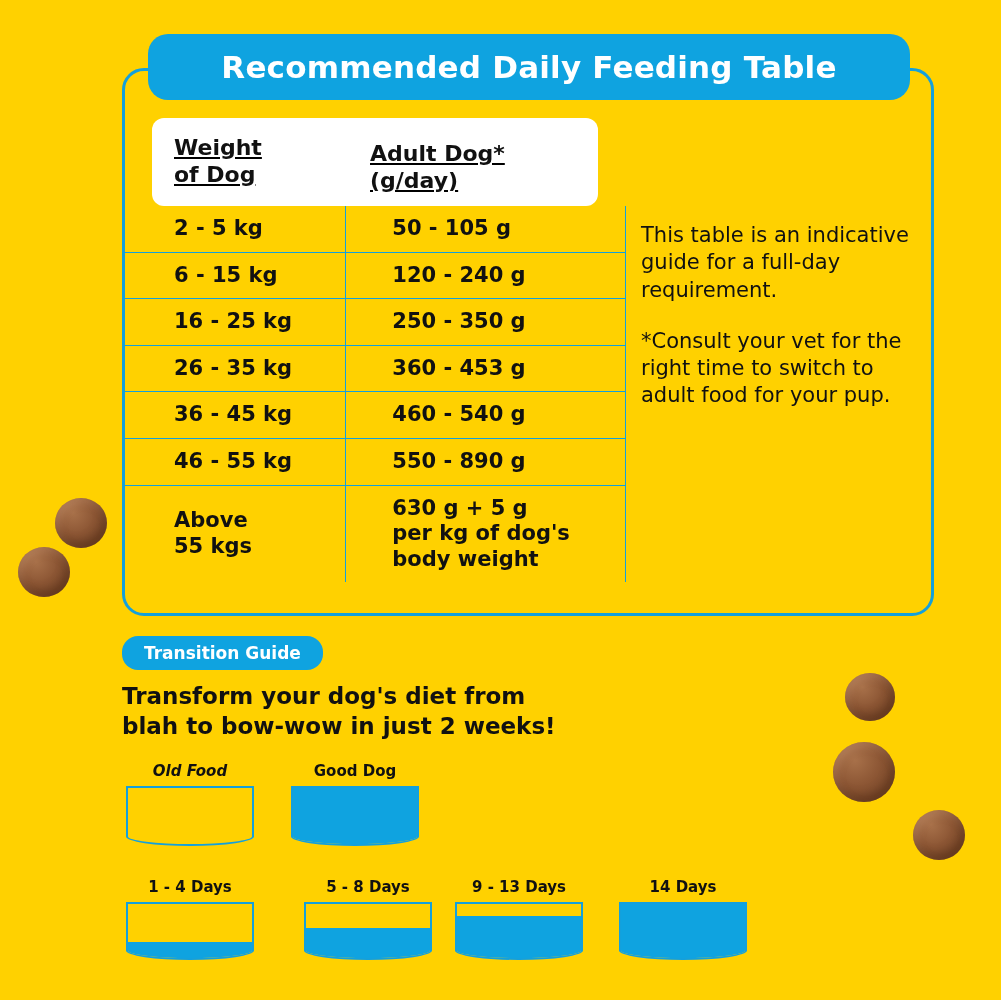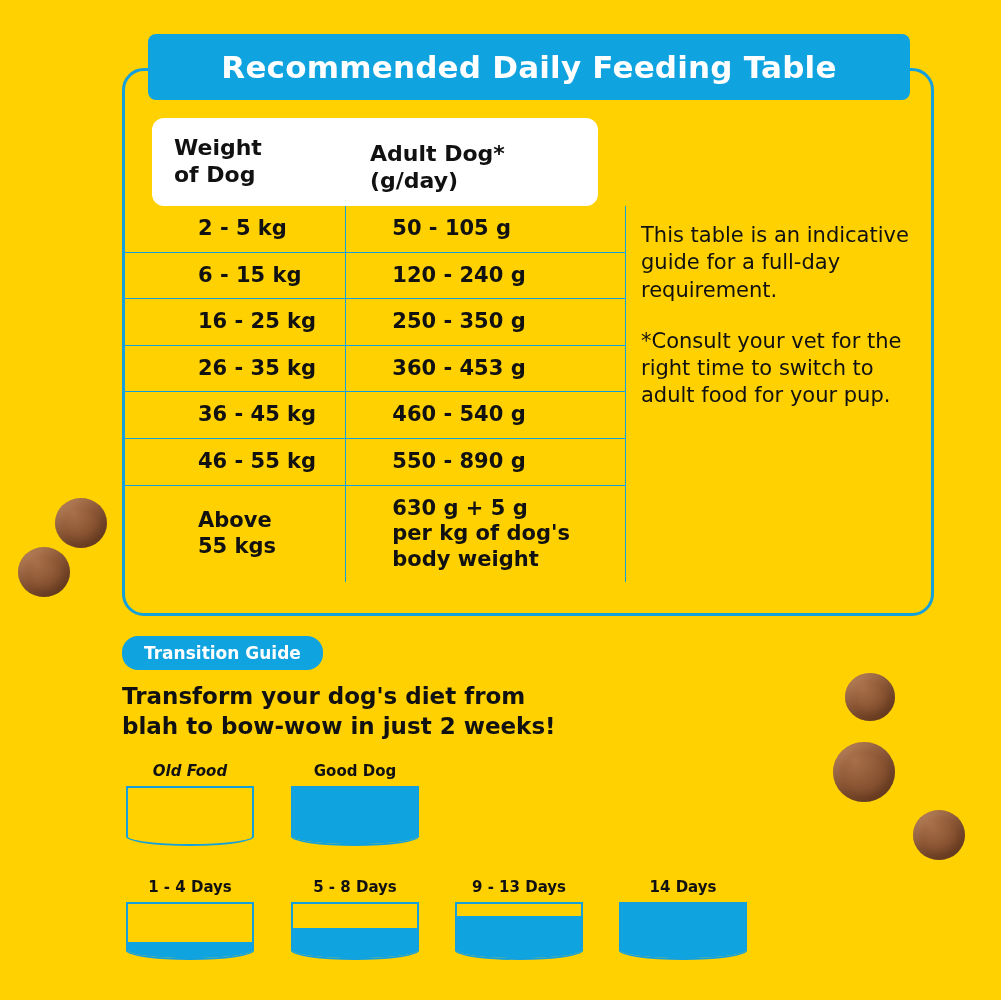--- a/index.html
+++ b/index.html
@@ -43,21 +43,21 @@
   }
 
   
   .title-pill {
     position: absolute;
     left: 148px;
     top: 34px;
     width: 762px;
     height: 66px;
     background: #0FA3E0;
-    border-radius: 8px;
+    border-radius: 20px;
     display: flex;
     align-items: center;
     justify-content: center;
     box-sizing: border-box;
   }
   .title-pill .title-text {
     color: #FFFFFF;
     font-size: 31px;
     font-weight: bold;
     letter-spacing: 0.2px;
@@ -68,20 +68,21 @@
   .header-block {
     position: absolute;
     left: 152px;
     top: 118px;
     width: 446px;
     height: 88px;
     background: #FFFFFF;
     border-radius: 12px;
     display: flex;
     box-sizing: border-box;
+    text-decoration: underline;
   }
   .header-cell {
     display: flex;
     align-items: center;
     padding-left: 22px;
     box-sizing: border-box;
   }
   .header-cell.c1 { width: 196px; }
   .header-cell.c2 { width: 250px; margin-top: 12px; }
   .header-cell .htext {
@@ -103,21 +104,21 @@
   .data-table td {
     border: 1.5px solid #14A0DC;
     font-size: 21px;
     font-weight: bold;
     color: #111111;
     padding: 10px 0 10px 52px;
     line-height: 1.22;
     white-space: pre-line;
     box-sizing: border-box;
   }
-  .data-table td.col1 { width: 224px; padding-left: 76px; }
+  .data-table td.col1 { width: 224px; padding-left: 52px; }
   .data-table td.col2 { width: 280px; padding-left: 46px; }
   .data-table tr:first-child td { border-top: none; }
   .data-table td.col1 { border-left: none; }
   .data-table tr:last-child td { border-bottom: none; }
 
   
   .side-notes {
     position: absolute;
     left: 641px;
     top: 222px;
@@ -281,21 +282,21 @@
     </div>
   </div>
 
   <div class="bowl-item" style="left:126px; top:878px;">
     <div class="bowl-label">1 - 4 Days</div>
     <div class="bowl bottom">
       <div class="fill" style="height:30%;"></div>
     </div>
   </div>
 
-  <div class="bowl-item" style="left:291px; top:878px;">
+  <div class="bowl-item" style="left:304px; top:878px;">
     <div class="bowl-label">5 - 8 Days</div>
     <div class="bowl bottom">
       <div class="fill" style="height:55%;"></div>
     </div>
   </div>
 
   <div class="bowl-item" style="left:455px; top:878px;">
     <div class="bowl-label">9 - 13 Days</div>
     <div class="bowl bottom">
       <div class="fill" style="height:78%;"></div>

